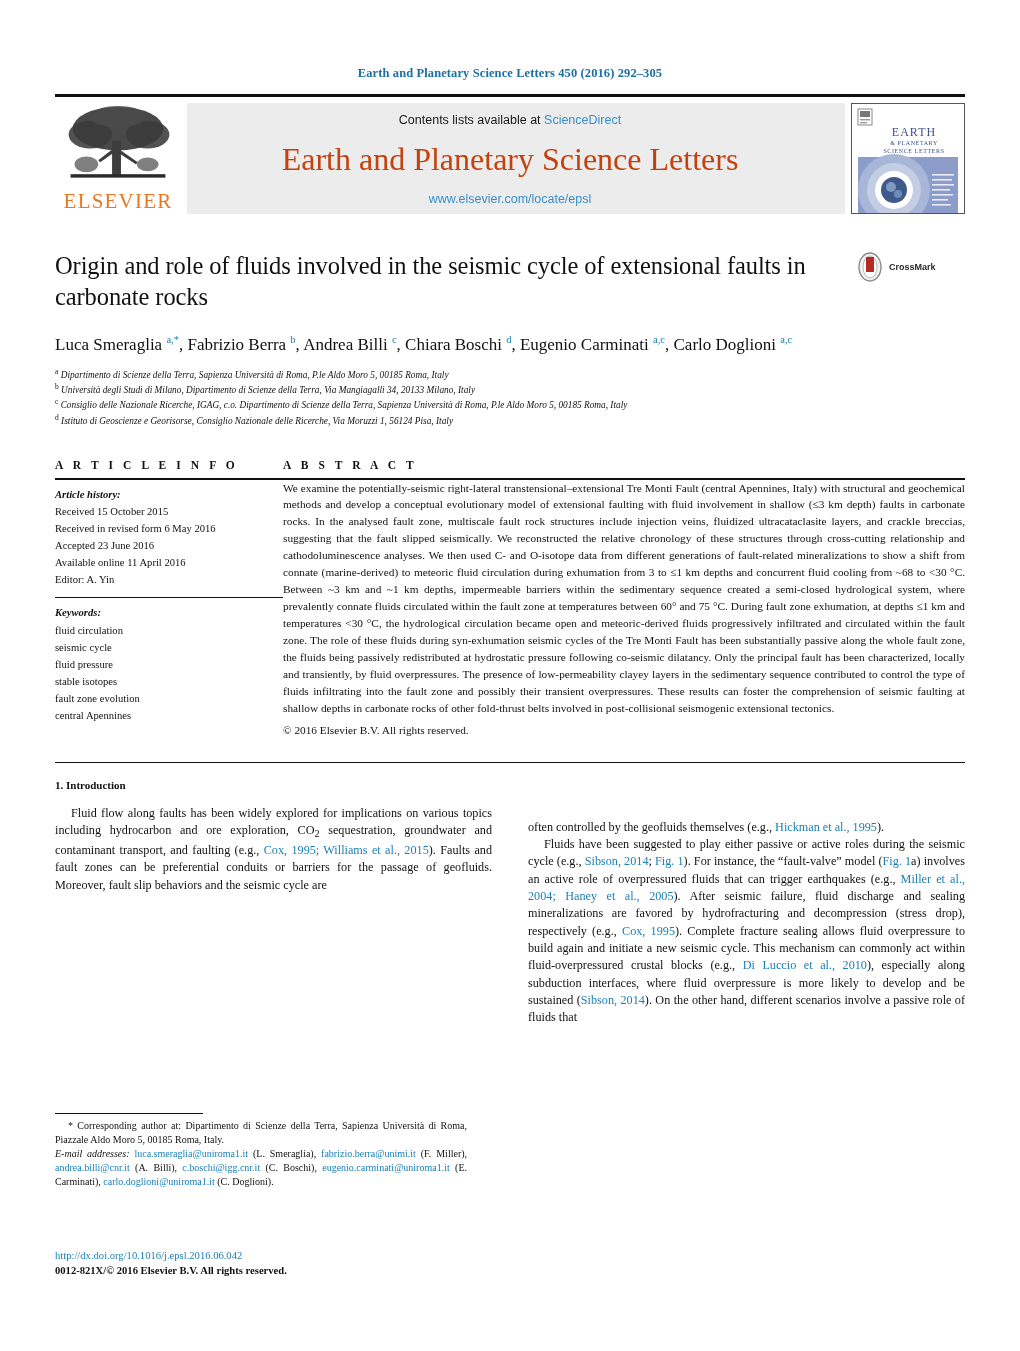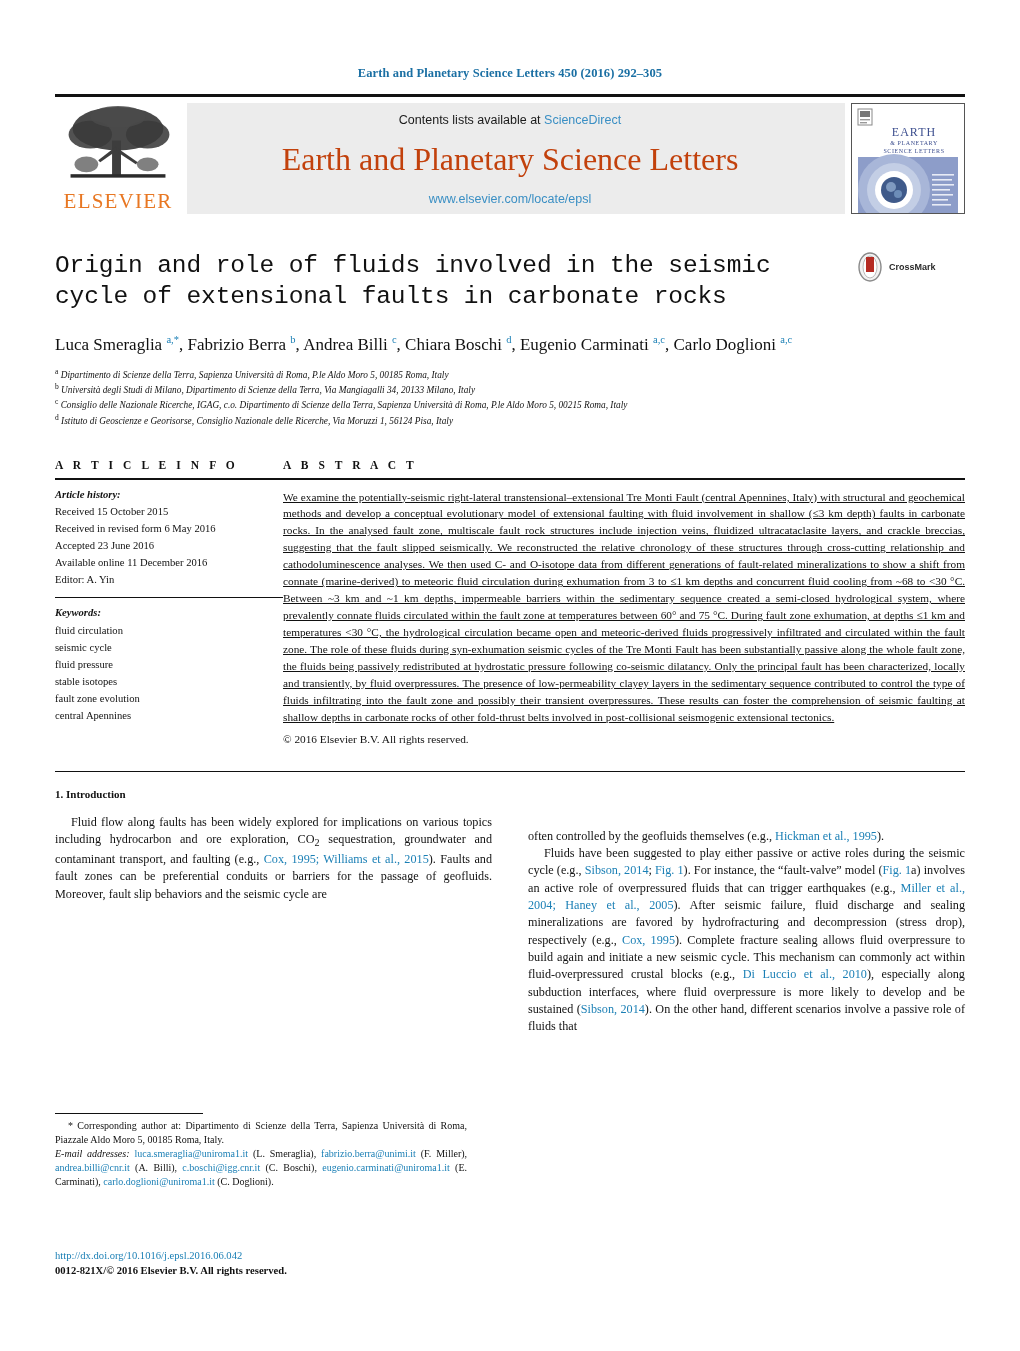--- a/index.html
+++ b/index.html
@@ -102,21 +102,21 @@
   .title-block {
     margin: 36px 55px 0 55px;
     display: flex;
     align-items: flex-start;
   }
   .title-text {
     flex: 1 1 auto;
     padding-right: 16px;
   }
   h1.paper-title {
-    font-family: Liberation Mono, monospace;
+    font-family: Liberation Serif, serif;
     font-size: 24.5px;
     font-weight: normal;
     line-height: 1.28;
     margin: 0;
     color: #111;
     letter-spacing: -0.1px;
   }
   .crossmark {
     flex: 0 0 110px;
     display: flex;
@@ -173,28 +173,26 @@
     padding: 6px 0 9px 0;
     font-family: "Liberation Serif", serif;
     font-size: 10.6px;
     line-height: 1.62;
     color: #111;
   }
   .info-group .lead { font-style: italic; font-weight: bold; }
   .kw-line { display: block; }
 
   .abstract-body {
-    padding-top: 9px;
     font-family: "Liberation Serif", serif;
     font-size: 11.3px;
     line-height: 1.5;
     text-align: justify;
     color: #111;
     hyphens: auto;
-    text-decoration: underline;
   }
   .copyright {
     text-align: left;
     font-family: "Liberation Serif", serif;
     font-size: 11.3px;
     margin-top: 7px;
     color: #111;
   }
 
   
@@ -340,35 +338,35 @@
       </svg>
       <span class="crossmark-label">CrossMark</span>
     </div>
   </div>
 
   <div class="authors">Luca Smeraglia <sup>a,*</sup>, Fabrizio Berra <sup>b</sup>, Andrea Billi <sup>c</sup>, Chiara Boschi <sup>d</sup>, Eugenio Carminati <sup>a,c</sup>, Carlo Doglioni <sup>a,c</sup></div>
 
   <div class="affiliations">
     <div><sup>a</sup> <span>Dipartimento di Scienze della Terra, Sapienza Università di Roma, P.le Aldo Moro 5, 00185 Roma, Italy</span></div>
     <div><sup>b</sup> <span>Università degli Studi di Milano, Dipartimento di Scienze della Terra, Via Mangiagalli 34, 20133 Milano, Italy</span></div>
-    <div><sup>c</sup> <span>Consiglio delle Nazionale Ricerche, IGAG, c.o. Dipartimento di Scienze della Terra, Sapienza Università di Roma, P.le Aldo Moro 5, 00215 Roma, Italy</span></div>
+    <div><sup>c</sup> <span>Consiglio delle Nazionale Ricerche, IGAG, c.o. Dipartimento di Scienze della Terra, Sapienza Università di Roma, P.le Aldo Moro 5, 00185 Roma, Italy</span></div>
     <div><sup>d</sup> <span>Istituto di Geoscienze e Georisorse, Consiglio Nazionale delle Ricerche, Via Moruzzi 1, 56124 Pisa, Italy</span></div>
   </div>
 
   <div class="info-abstract">
 
     <div class="col-info">
       <div class="sec-head">A R T I C L E   I N F O</div>
       <div class="rule-thick"></div>
       <div class="info-group">
         <div class="lead">Article history:</div>
         <div>Received 15 October 2015</div>
         <div>Received in revised form 6 May 2016</div>
         <div>Accepted 23 June 2016</div>
-        <div>Available online 11 December 2016</div>
+        <div>Available online 11 April 2016</div>
         <div>Editor: A. Yin</div>
       </div>
       <div class="rule-thin"></div>
       <div class="info-group">
         <div class="lead">Keywords:</div>
         <span class="kw-line">fluid circulation</span>
         <span class="kw-line">seismic cycle</span>
         <span class="kw-line">fluid pressure</span>
         <span class="kw-line">stable isotopes</span>
         <span class="kw-line">fault zone evolution</span>

